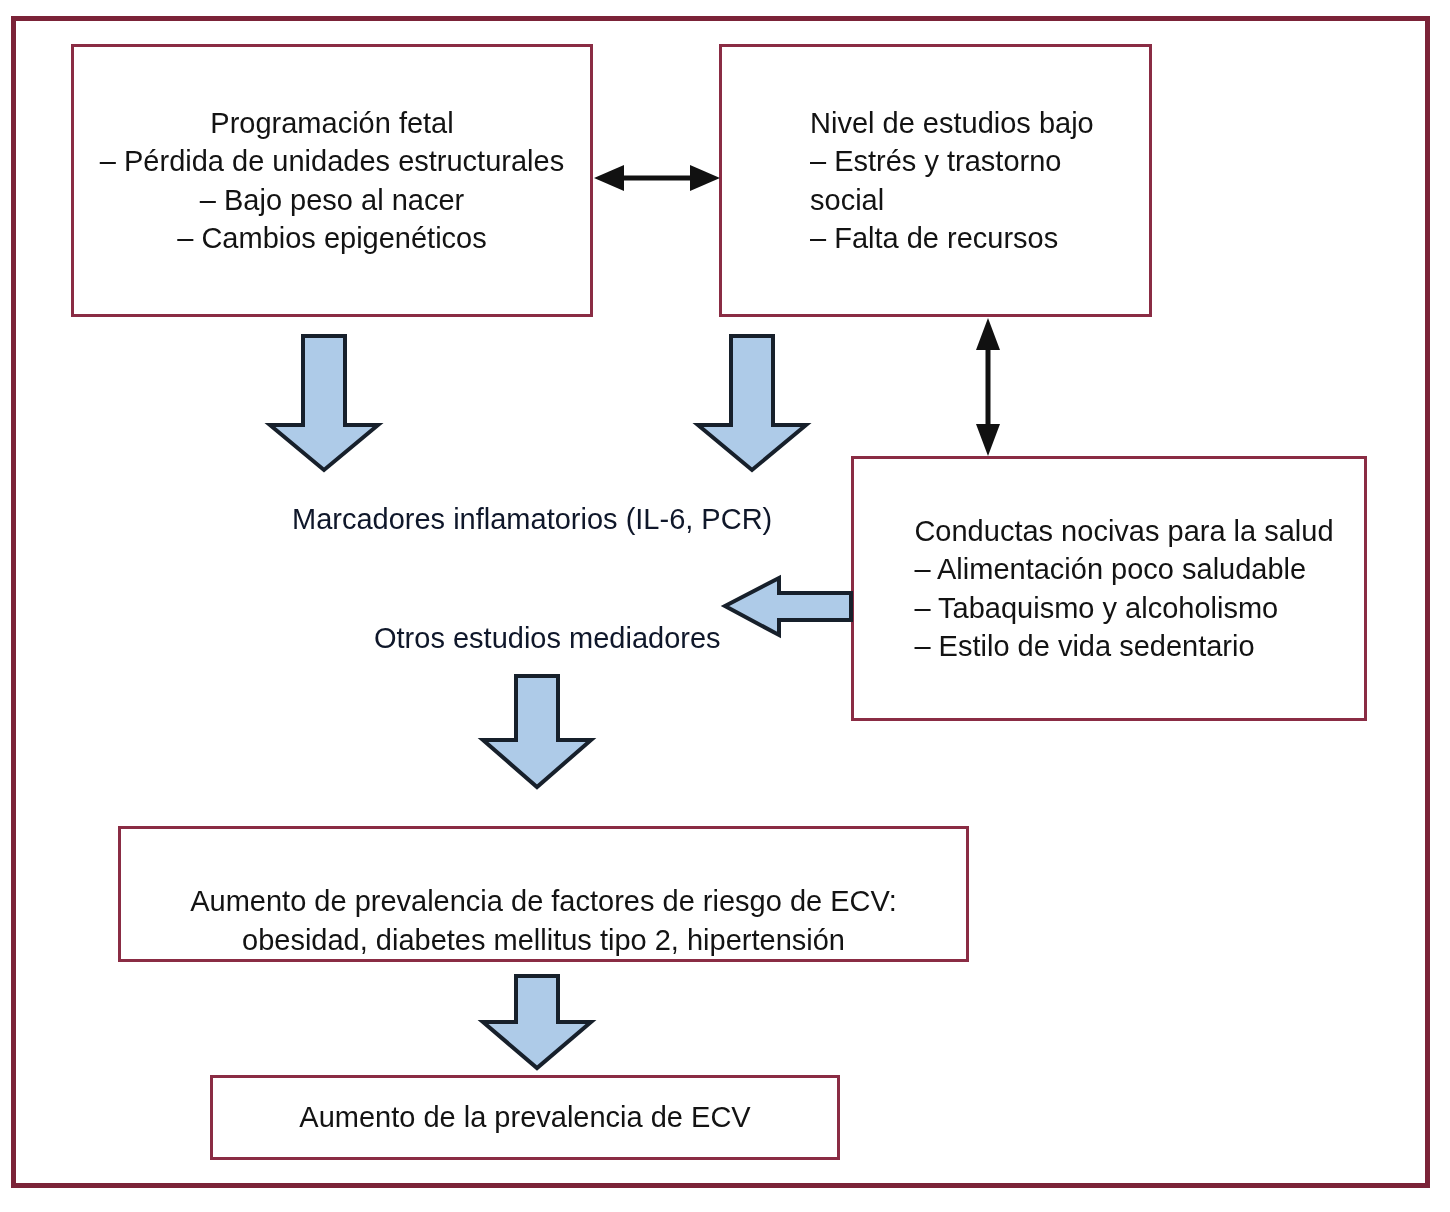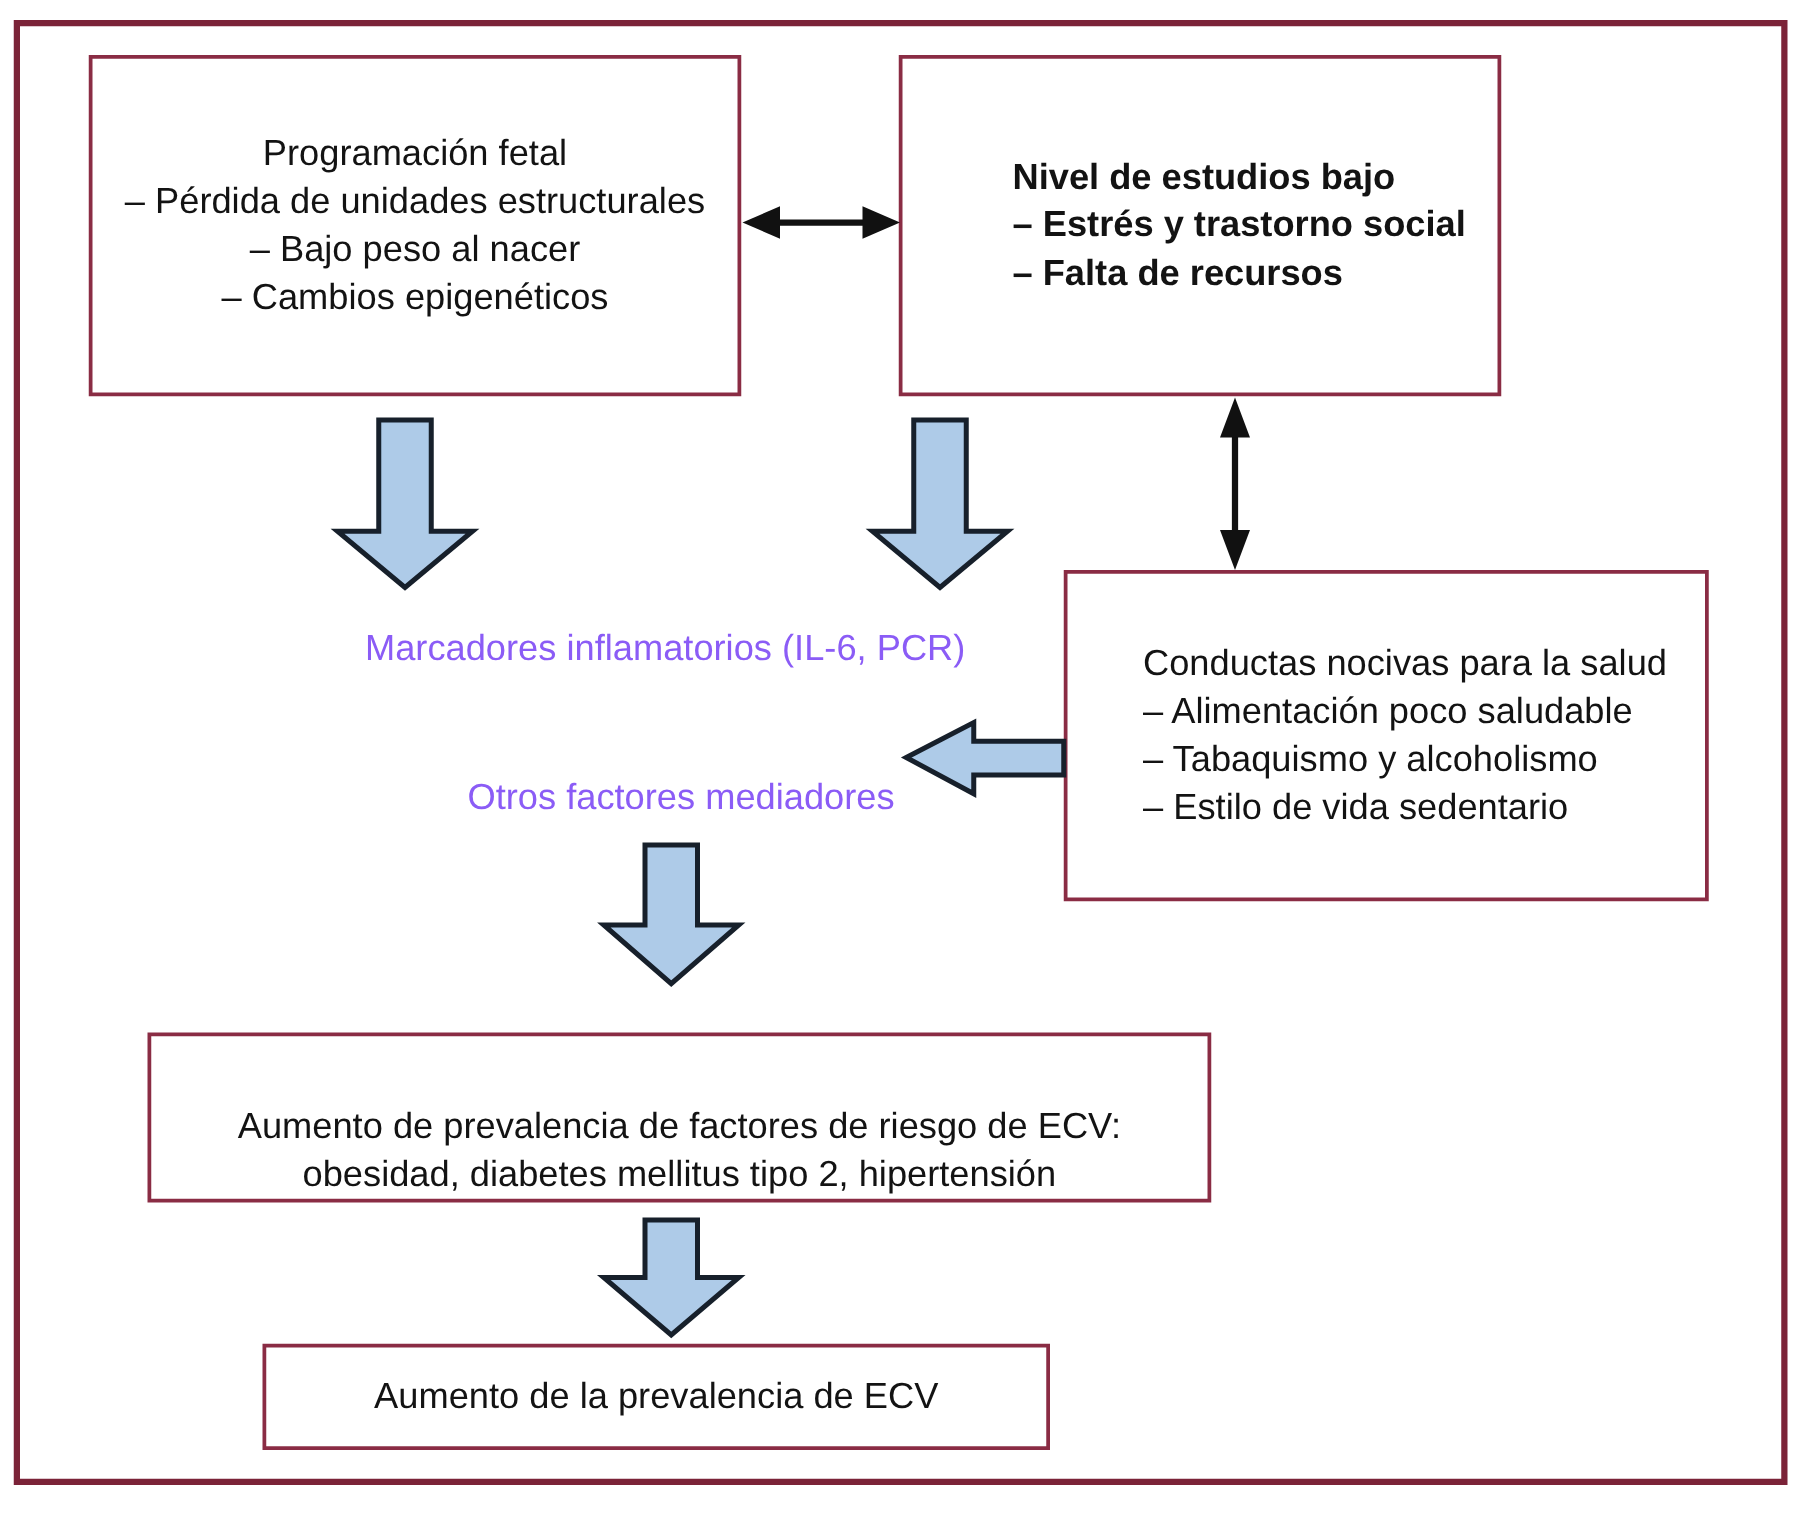--- a/index.html
+++ b/index.html
@@ -42,21 +42,21 @@
     white-space: pre-line;
     padding: 0 10px;
   }
   .center-text { text-align: center; }
   .left-text { text-align: left; }
 
   .free-label {
     position: absolute;
     font-size: 29px;
     line-height: 1.3;
-    color: #8b5cf6;
+    color: #0f172a;
     white-space: nowrap;
   }
   svg.arrow-layer {
     position: absolute;
     left: 0;
     top: 0;
     width: 1450px;
     height: 1212px;
     pointer-events: none;
     overflow: visible;
@@ -84,21 +84,21 @@
 
   <div id="frame"></div>
 
   <div class="node" style="left:71px; top:44px; width:522px; height:273px;">
     <div class="node-text center-text">Programación fetal
 – Pérdida de unidades estructurales
 – Bajo peso al nacer
 – Cambios epigenéticos</div>
   </div>
 
-  <div class="node" style="left:719px; top:44px; width:482px; height:273px; justify-content:flex-start;font-weight:bold;">
+  <div class="node" style="left:719px; top:44px; width:433px; height:273px; justify-content:flex-start;">
     <div class="node-text left-text" style="padding-left:88px;">Nivel de estudios bajo
 – Estrés y trastorno social
 – Falta de recursos</div>
   </div>
 
   <div class="node" style="left:851px; top:456px; width:516px; height:265px; justify-content:center;">
     <div class="node-text left-text" style="padding-left:40px;">Conductas nocivas para la salud
 – Alimentación poco saludable
 – Tabaquismo y alcoholismo
 – Estilo de vida sedentario</div>
@@ -108,21 +108,21 @@
     <div class="node-text center-text">Aumento de prevalencia de factores de riesgo de ECV:
 obesidad, diabetes mellitus tipo 2, hipertensión</div>
   </div>
 
   <div class="node" style="left:210px; top:1075px; width:630px; height:85px;">
     <div class="node-text center-text">Aumento de la prevalencia de ECV</div>
   </div>
 
   <div class="free-label" style="left:292px; top:501px;">Marcadores inflamatorios (IL-6, PCR)</div>
 
-  <div class="free-label" style="left:374px; top:620px;">Otros factores mediadores</div>
+  <div class="free-label" style="left:374px; top:620px;">Otros estudios mediadores</div>
 
   <svg class="arrow-layer" viewBox="0 0 1450 1212" xmlns="http://www.w3.org/2000/svg">
 
     <g>
       <line class="line-arrow" x1="612" y1="178" x2="702" y2="178"></line>
       <polygon class="arrow-head" points="594,178 624,165 624,191"></polygon>
       <polygon class="arrow-head" points="720,178 690,165 690,191"></polygon>
     </g>
 
     <g>

